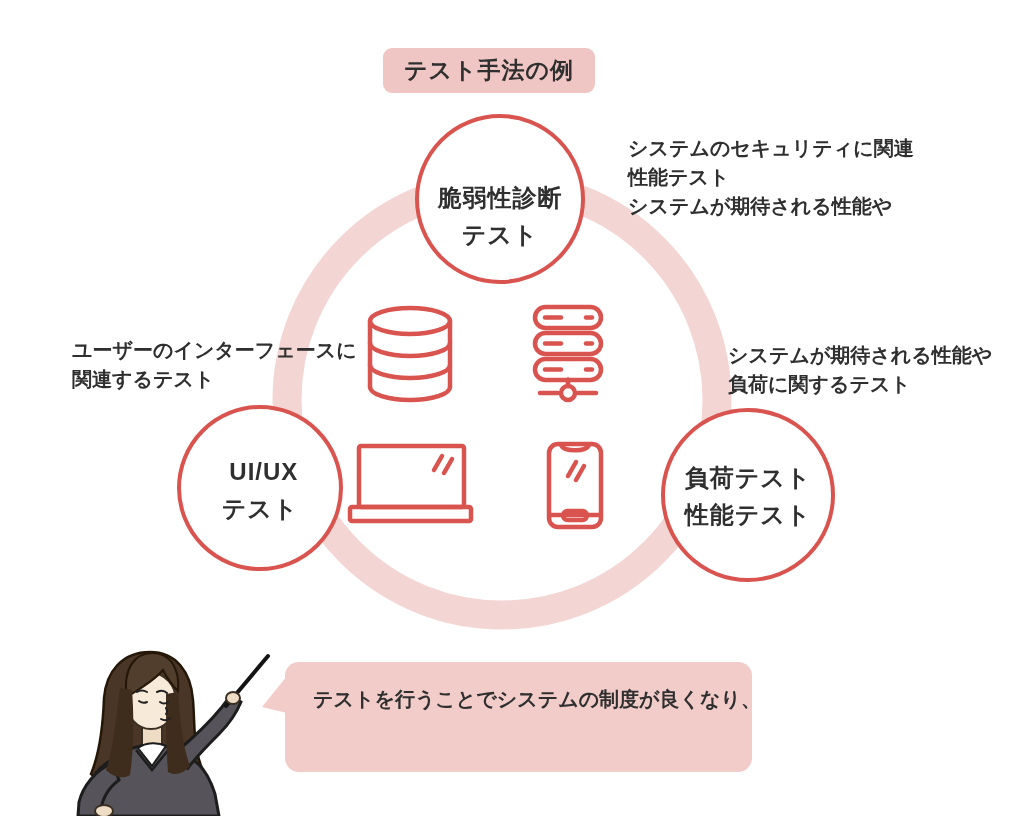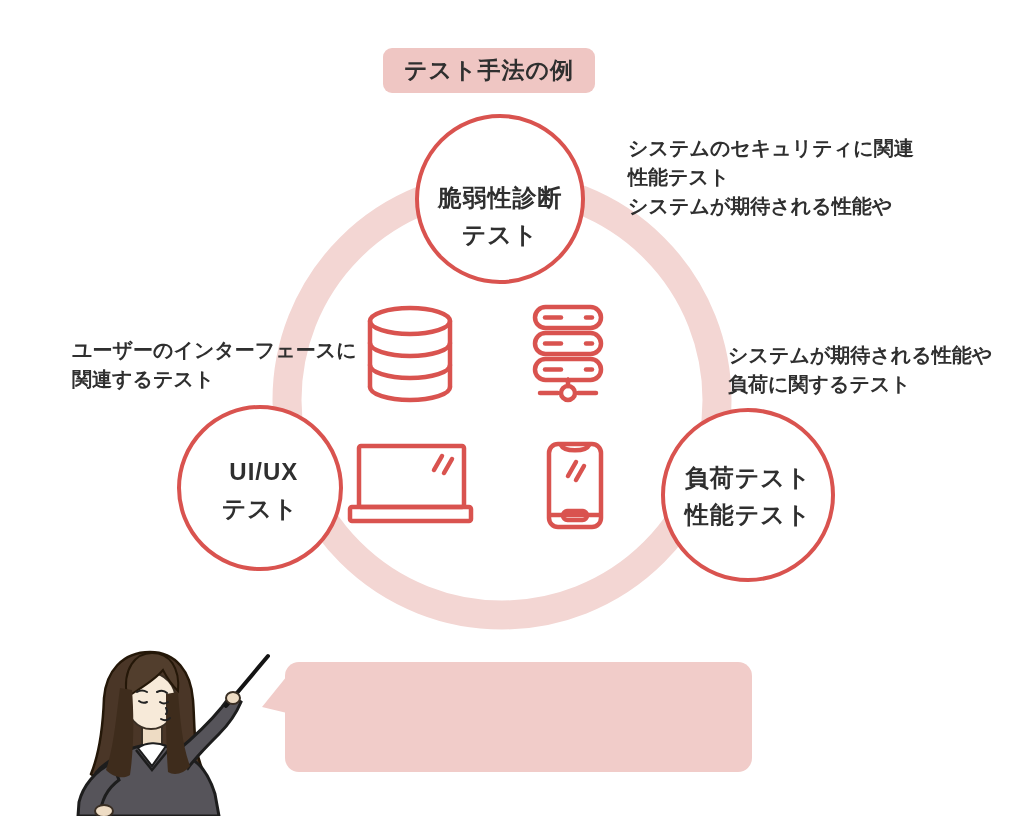--- a/index.html
+++ b/index.html
@@ -177,15 +177,16 @@
     <span>ユーザーのインターフェースに</span>
     <span>関連するテスト</span>
   </div>
 
   <div class="annotation performance">
     <span>システムが期待される性能や</span>
     <span>負荷に関するテスト</span>
   </div>
 
   <div class="speech-bubble">
+    <span>テストを行うことでシステムの制度が良くなり、</span>
   </div>
 
 </div>
 
 </body></html>

